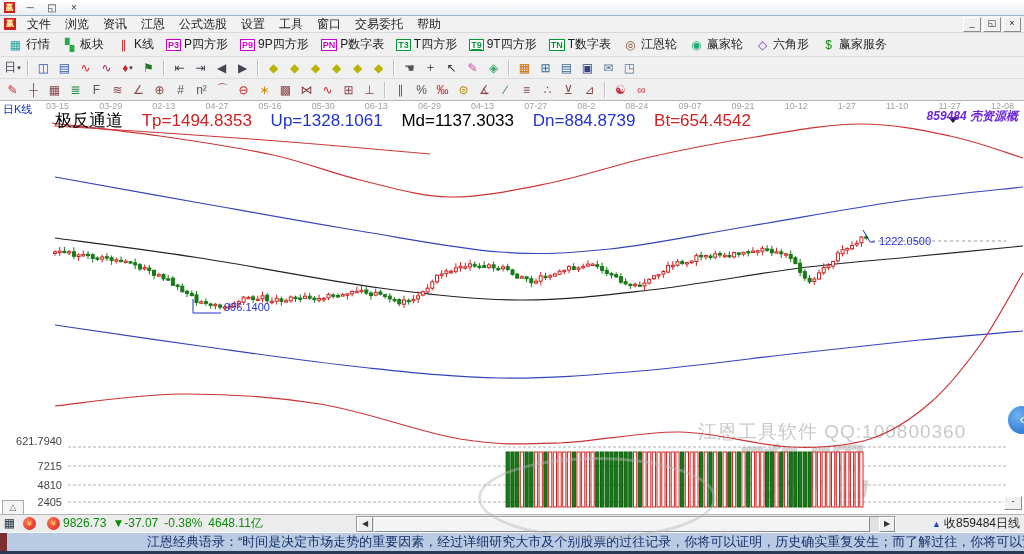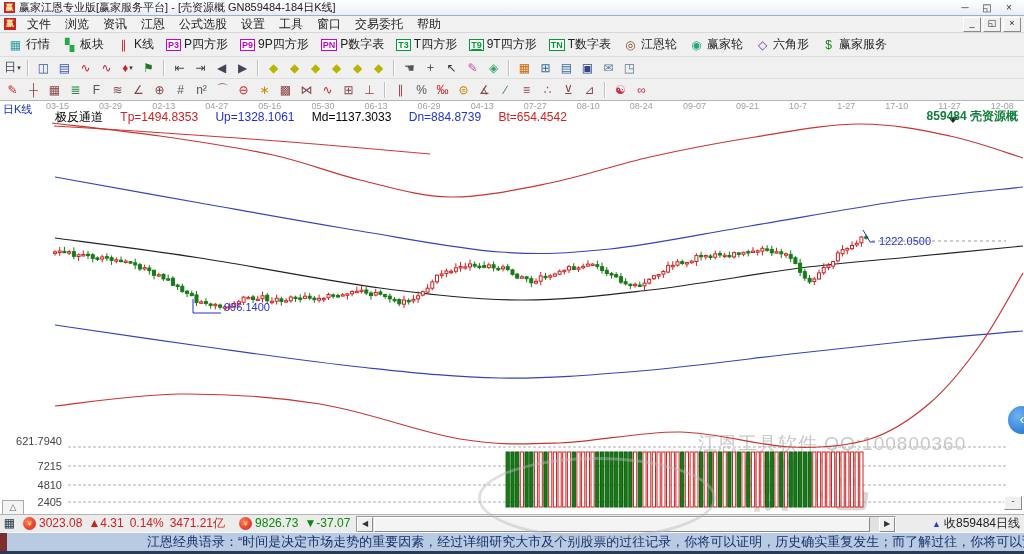--- a/index.html
+++ b/index.html
@@ -35,24 +35,24 @@
   .sep{width:1px;height:16px;background:#c0c0c0;border-right:1px solid #fff;margin:0 3px;flex:none;}
   .iobtn{display:inline-flex;align-items:center;justify-content:center;width:19px;height:18px;font-size:12px;color:#445;}
   .dd{font-size:7px;color:#333;margin-left:1px;}
 
   
   #chart{top:101px;height:413px;background:#fff;}
   #chart,.chartabs{position:absolute;}
   .dates{position:absolute;top:0;left:46px;right:10px;display:flex;justify-content:space-between;
          font-size:9px;color:#a0a0a0;}
   .period-label{position:absolute;top:1px;left:3px;font-size:11px;color:#1133bb;}
-  .ind-row{position:absolute;top:8px;left:55px;font-size:12px;white-space:nowrap;}
+  .ind-row{position:absolute;top:8px;left:55px;font-size:17px;white-space:nowrap;}
   .ind-row span{margin-right:14px;}
-  .symbol-label{position:absolute;top:7px;right:6px;font-size:12px;color:#15803d;font-weight:bold;}
-  .wm{position:absolute;pointer-events:none;color:#c9c9c9;margin-top:12px;}
+  .symbol-label{position:absolute;top:7px;right:6px;font-size:12px;color:#6d28d9;font-weight:bold;font-style:italic;}
+  .wm{position:absolute;pointer-events:none;color:#c9c9c9;}
   .wm-tool{top:318px;left:698px;font-size:19px;letter-spacing:1px;}
   .wm-big{top:332px;left:742px;font-size:58px;font-weight:bold;letter-spacing:10px;color:rgba(175,175,175,.5);}
   .wm-url{position:absolute;top:506px;left:500px;font-size:21px;color:rgba(160,160,160,.55);
           letter-spacing:2px;z-index:60;pointer-events:none;}
   .wm-oval{position:absolute;top:457px;left:478px;width:232px;height:76px;border:3px solid rgba(185,185,185,.45);
            border-radius:50%;z-index:60;pointer-events:none;}
   #ksvg{position:absolute;top:0;left:0;}
   .side-toggle{position:absolute;top:305px;left:1008px;width:28px;height:28px;border-radius:50%;
                background:radial-gradient(circle at 35% 35%,#6fb3f2,#1565c8);color:#fff;font-size:15px;
                line-height:26px;text-align:center;z-index:40;}
@@ -83,21 +83,20 @@
   .ticker-flag{width:7px;height:22px;background:#7d2f2f;flex:none;}
   .ticker-text{margin-left:140px;font-size:13px;color:#17306b;white-space:nowrap;}
 </style>
 </head>
 <body>
 
 <div id="app">
 
   <div class="row titlebar">
     <span class="app-icon">赢</span>
-    <span class="title-text">赢家江恩专业版[赢家服务平台] - [壳资源概  GN859484-184日K线]</span>
     <span class="win-ctrl">─</span>
     <span class="win-ctrl">◱</span>
     <span class="win-ctrl">×</span>
   </div>
 
   <div class="row menubar">
     <span class="menu-icon">赢</span>
     <span style="display:flex;justify-content:flex-end;">
         <span class="menu-item">文件</span>
         <span class="menu-item">浏览</span>
@@ -246,27 +245,27 @@
         <span>03-15</span>
         <span>03-29</span>
         <span>02-13</span>
         <span>04-27</span>
         <span>05-16</span>
         <span>05-30</span>
         <span>06-13</span>
         <span>06-29</span>
         <span>04-13</span>
         <span>07-27</span>
-        <span>08-10</span>
+        <span>08-2</span>
         <span>08-24</span>
         <span>09-07</span>
         <span>09-21</span>
-        <span>10-7</span>
+        <span>10-12</span>
         <span>1-27</span>
-        <span>17-10</span>
+        <span>11-10</span>
         <span>11-27</span>
         <span>12-08</span>
       </div>
     <div class="period-label">日K线</div>
 
     <div class="wm wm-tool">江恩工具软件  QQ:100800360</div>
     <div class="wm wm-big">聊吧</div>
 
     <svg id="ksvg" width="1024" height="413">
         <line x1="68" y1="346" x2="1006" y2="346" stroke="#b0b0b0" stroke-dasharray="3,2" stroke-width="1"></line>
@@ -730,23 +729,20 @@
     <div class="side-toggle">‹</div>
     <div class="mini-btn">-</div>
     <div class="tri-btn">△</div>
   </div>
 
   <div class="wm-oval"></div>
 
   <div class="row statusrow">
     <span class="q-grid">▦</span>
     <span class="coin">¥</span>
-    <span class="q-red">
-      <b>3023.08</b><b>▲4.31</b><b>0.14%</b><b>3471.21亿</b>
-    </span>
     <span class="coin" style="margin-left:8px">¥</span>
     <span class="q-green">
       <b>9826.73</b><b>▼-37.07</b><b>-0.38%</b><b>4648.11亿</b>
     </span>
     <span class="hscroll">
       <span class="sbtn">◀</span>
       <span class="sthumb"></span>
       <span class="sbtn" style="margin-left:auto">▶</span>
     </span>
     <span class="stat-right">

